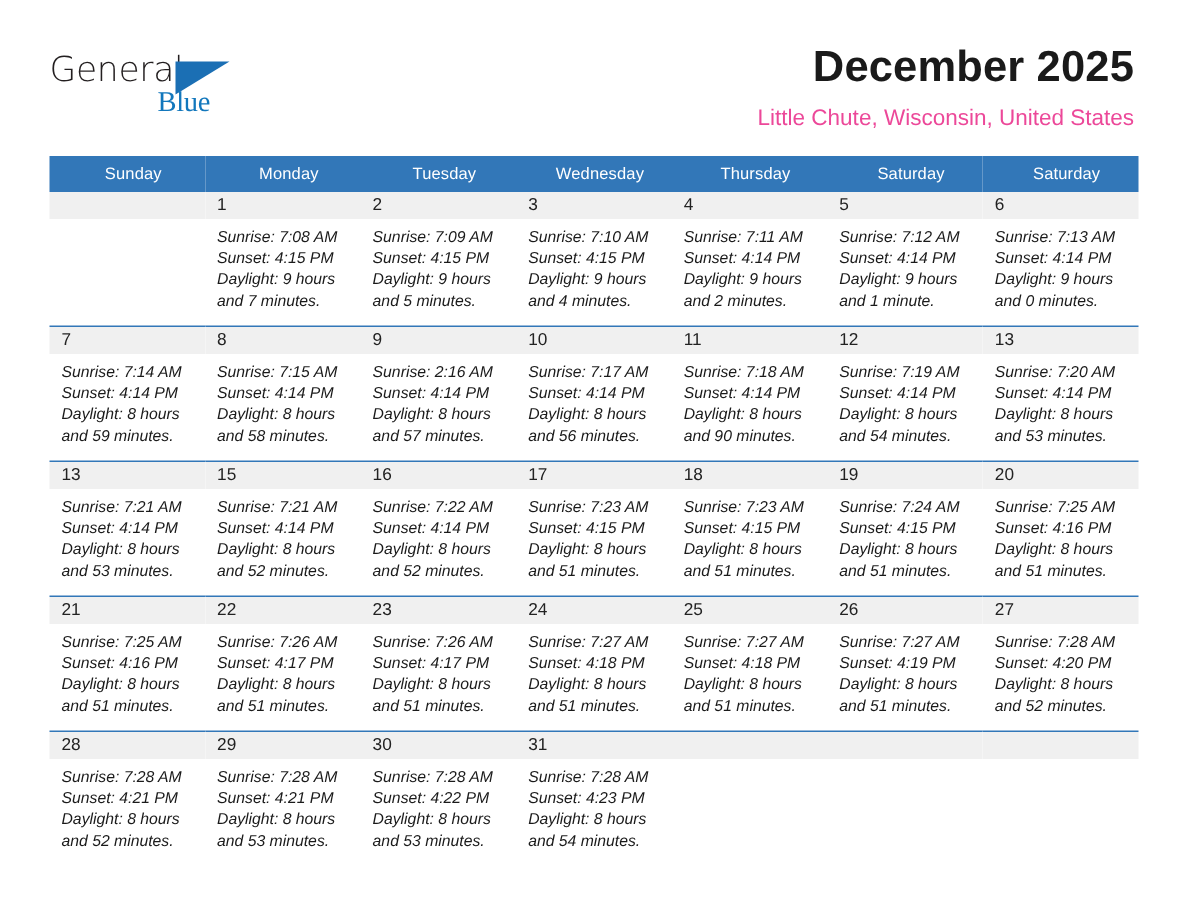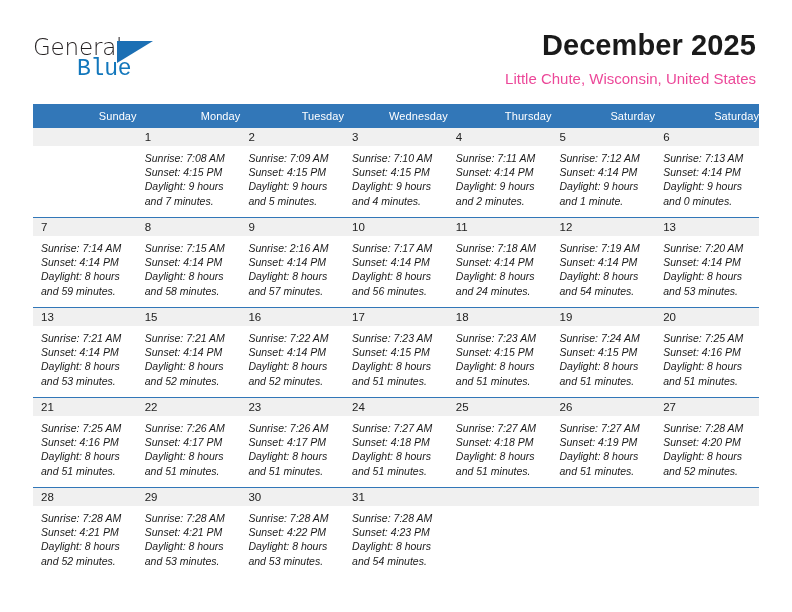--- a/index.html
+++ b/index.html
@@ -43,27 +43,27 @@
     top: 0;
     font-size: 23px;
     color: #231f20;
     letter-spacing: -0.2px;
     line-height: 26px;
     font-family: "DejaVu Sans", sans-serif;
     font-weight: 300;
   }
   .logo-blue {
     position: absolute;
-    left: 44px;
+    left: 72px;
     top: 22px;
-    font-size: 23px;
+    font-size: 19px;
     color: #1277bc;
     letter-spacing: -0.2px;
     line-height: 26px;
-    font-family: Liberation Mono, monospace;
+    font-family: Liberation Serif, serif;
     font-weight: 300;
   }
   .logo-triangle {
     position: absolute;
     left: 84px;
     top: 7px;
     width: 0;
     height: 0;
     border-left: 36px solid #1b6fb4;
     border-bottom: 22px solid transparent;
@@ -99,21 +99,21 @@
     top: 104px;
     width: 726px;
     border-collapse: collapse;
     table-layout: fixed;
   }
   .calendar th {
     background: #3277b8;
     color: #ffffff;
     font-size: 11px;
     font-weight: normal;
-    text-align: right;
+    text-align: center;
     padding: 6px 0 6px 8px;
     height: 12px;
     border: none;
     letter-spacing: 0.1px;
   }
   .calendar td {
     vertical-align: top;
     padding: 0;
     border: none;
     width: 103.71px;
@@ -306,21 +306,21 @@
               </div>
             </div>
           </td>
           <td>
             <div class="daycell">
               <div class="daynum">11</div>
               <div class="details">
                 <div>Sunrise: 7:18 AM</div>
                 <div>Sunset: 4:14 PM</div>
                 <div>Daylight: 8 hours</div>
-                <div>and 24 minutes.</div>
+                <div>and 90 minutes.</div>
               </div>
             </div>
           </td>
           <td>
             <div class="daycell">
               <div class="daynum">12</div>
               <div class="details">
                 <div>Sunrise: 7:19 AM</div>
                 <div>Sunset: 4:14 PM</div>
                 <div>Daylight: 8 hours</div>

